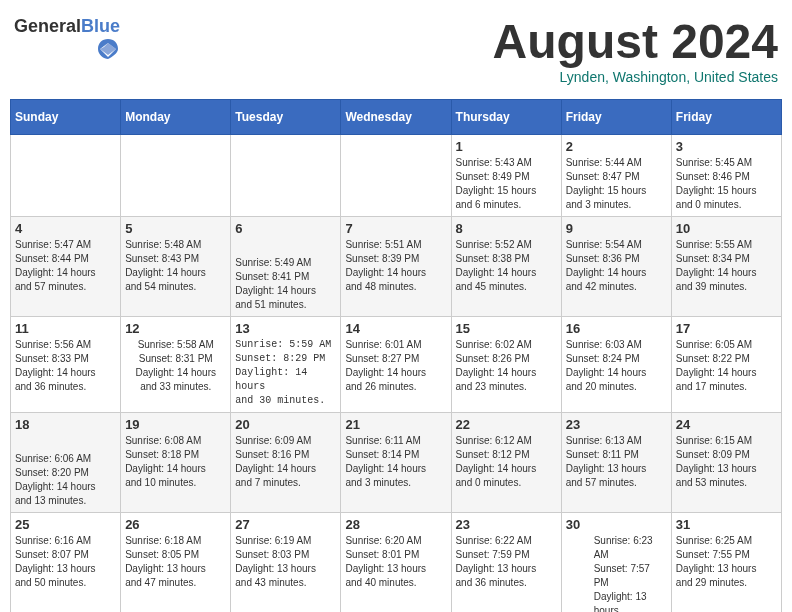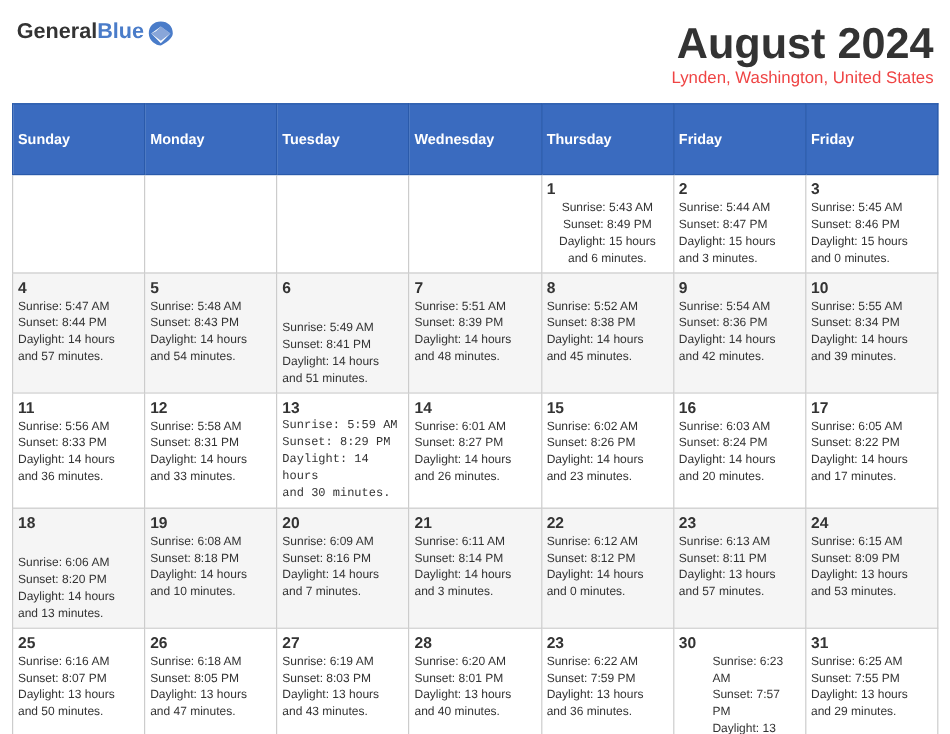--- a/index.html
+++ b/index.html
@@ -12,49 +12,50 @@
     }
     .header-area {
       display: flex;
       justify-content: space-between;
       align-items: flex-start;
       margin-bottom: 8px;
       padding: 6px 4px;
     }
     .logo {
       display: flex;
-      align-items: flex-start;
+      align-items: flex-end;
+      flex-direction: column;
     }
     .logo-icon {
       width: 24px;
       height: 24px;
       margin-left: 2px;
     }
     .title-area {
       text-align: right;
     }
     .month-title {
-      font-size: 36px;
+      font-size: 48px;
       font-weight: bold;
       color: #333;
       line-height: 1.1;
     }
     .location-title {
       font-size: 14px;
-      color: #ef4444;
+      color: #0f766e;
     }
     .calendar-table {
       width: 100%;
       border-collapse: collapse;
       font-size: 10.5px;
     }
     .calendar-table th {
       background-color: #3a6bbf;
       color: white;
-      padding: 22px 4px;
+      padding: 10px 4px;
       text-align: left;
       font-size: 12px;
       font-weight: bold;
       border: 1px solid #2a5aaa;
     }
     .calendar-table td {
       border: 1px solid #ccc;
       padding: 4px;
       vertical-align: top;
       height: 80px;
@@ -118,21 +119,21 @@
       </tr>
   </thead>
   <tbody>
   <tr>
         <td class="empty-cell"></td>
         <td class="empty-cell"></td>
         <td class="empty-cell"></td>
         <td class="empty-cell"></td>
         <td>
           <span class="day-number">1</span>
-          <div class="day-info" style="white-space: pre-line; text-align: center;">Sunrise: 5:43 AM
+          <div class="day-info" style="white-space: pre-line;">Sunrise: 5:43 AM
 Sunset: 8:49 PM
 Daylight: 15 hours
 and 6 minutes.</div>
         </td>
         <td>
           <span class="day-number">2</span>
           <div class="day-info" style="white-space: pre-line;">Sunrise: 5:44 AM
 Sunset: 8:47 PM
 Daylight: 15 hours
 and 3 minutes.</div>
@@ -199,21 +200,21 @@
       <tr>
         <td>
           <span class="day-number">11</span>
           <div class="day-info" style="white-space: pre-line;">Sunrise: 5:56 AM
 Sunset: 8:33 PM
 Daylight: 14 hours
 and 36 minutes.</div>
         </td>
         <td>
           <span class="day-number">12</span>
-          <div class="day-info" style="white-space: pre-line;">Sunrise: 5:58 AM
+          <div class="day-info" style="white-space: pre-line; text-align: center;">Sunrise: 5:58 AM
 Sunset: 8:31 PM
 Daylight: 14 hours
 and 33 minutes.</div>
         </td>
         <td>
           <span class="day-number">13</span>
           <div class="day-info" style="white-space: pre-line; font-family: Liberation Mono, monospace;">Sunrise: 5:59 AM
 Sunset: 8:29 PM
 Daylight: 14 hours
 and 30 minutes.</div>

